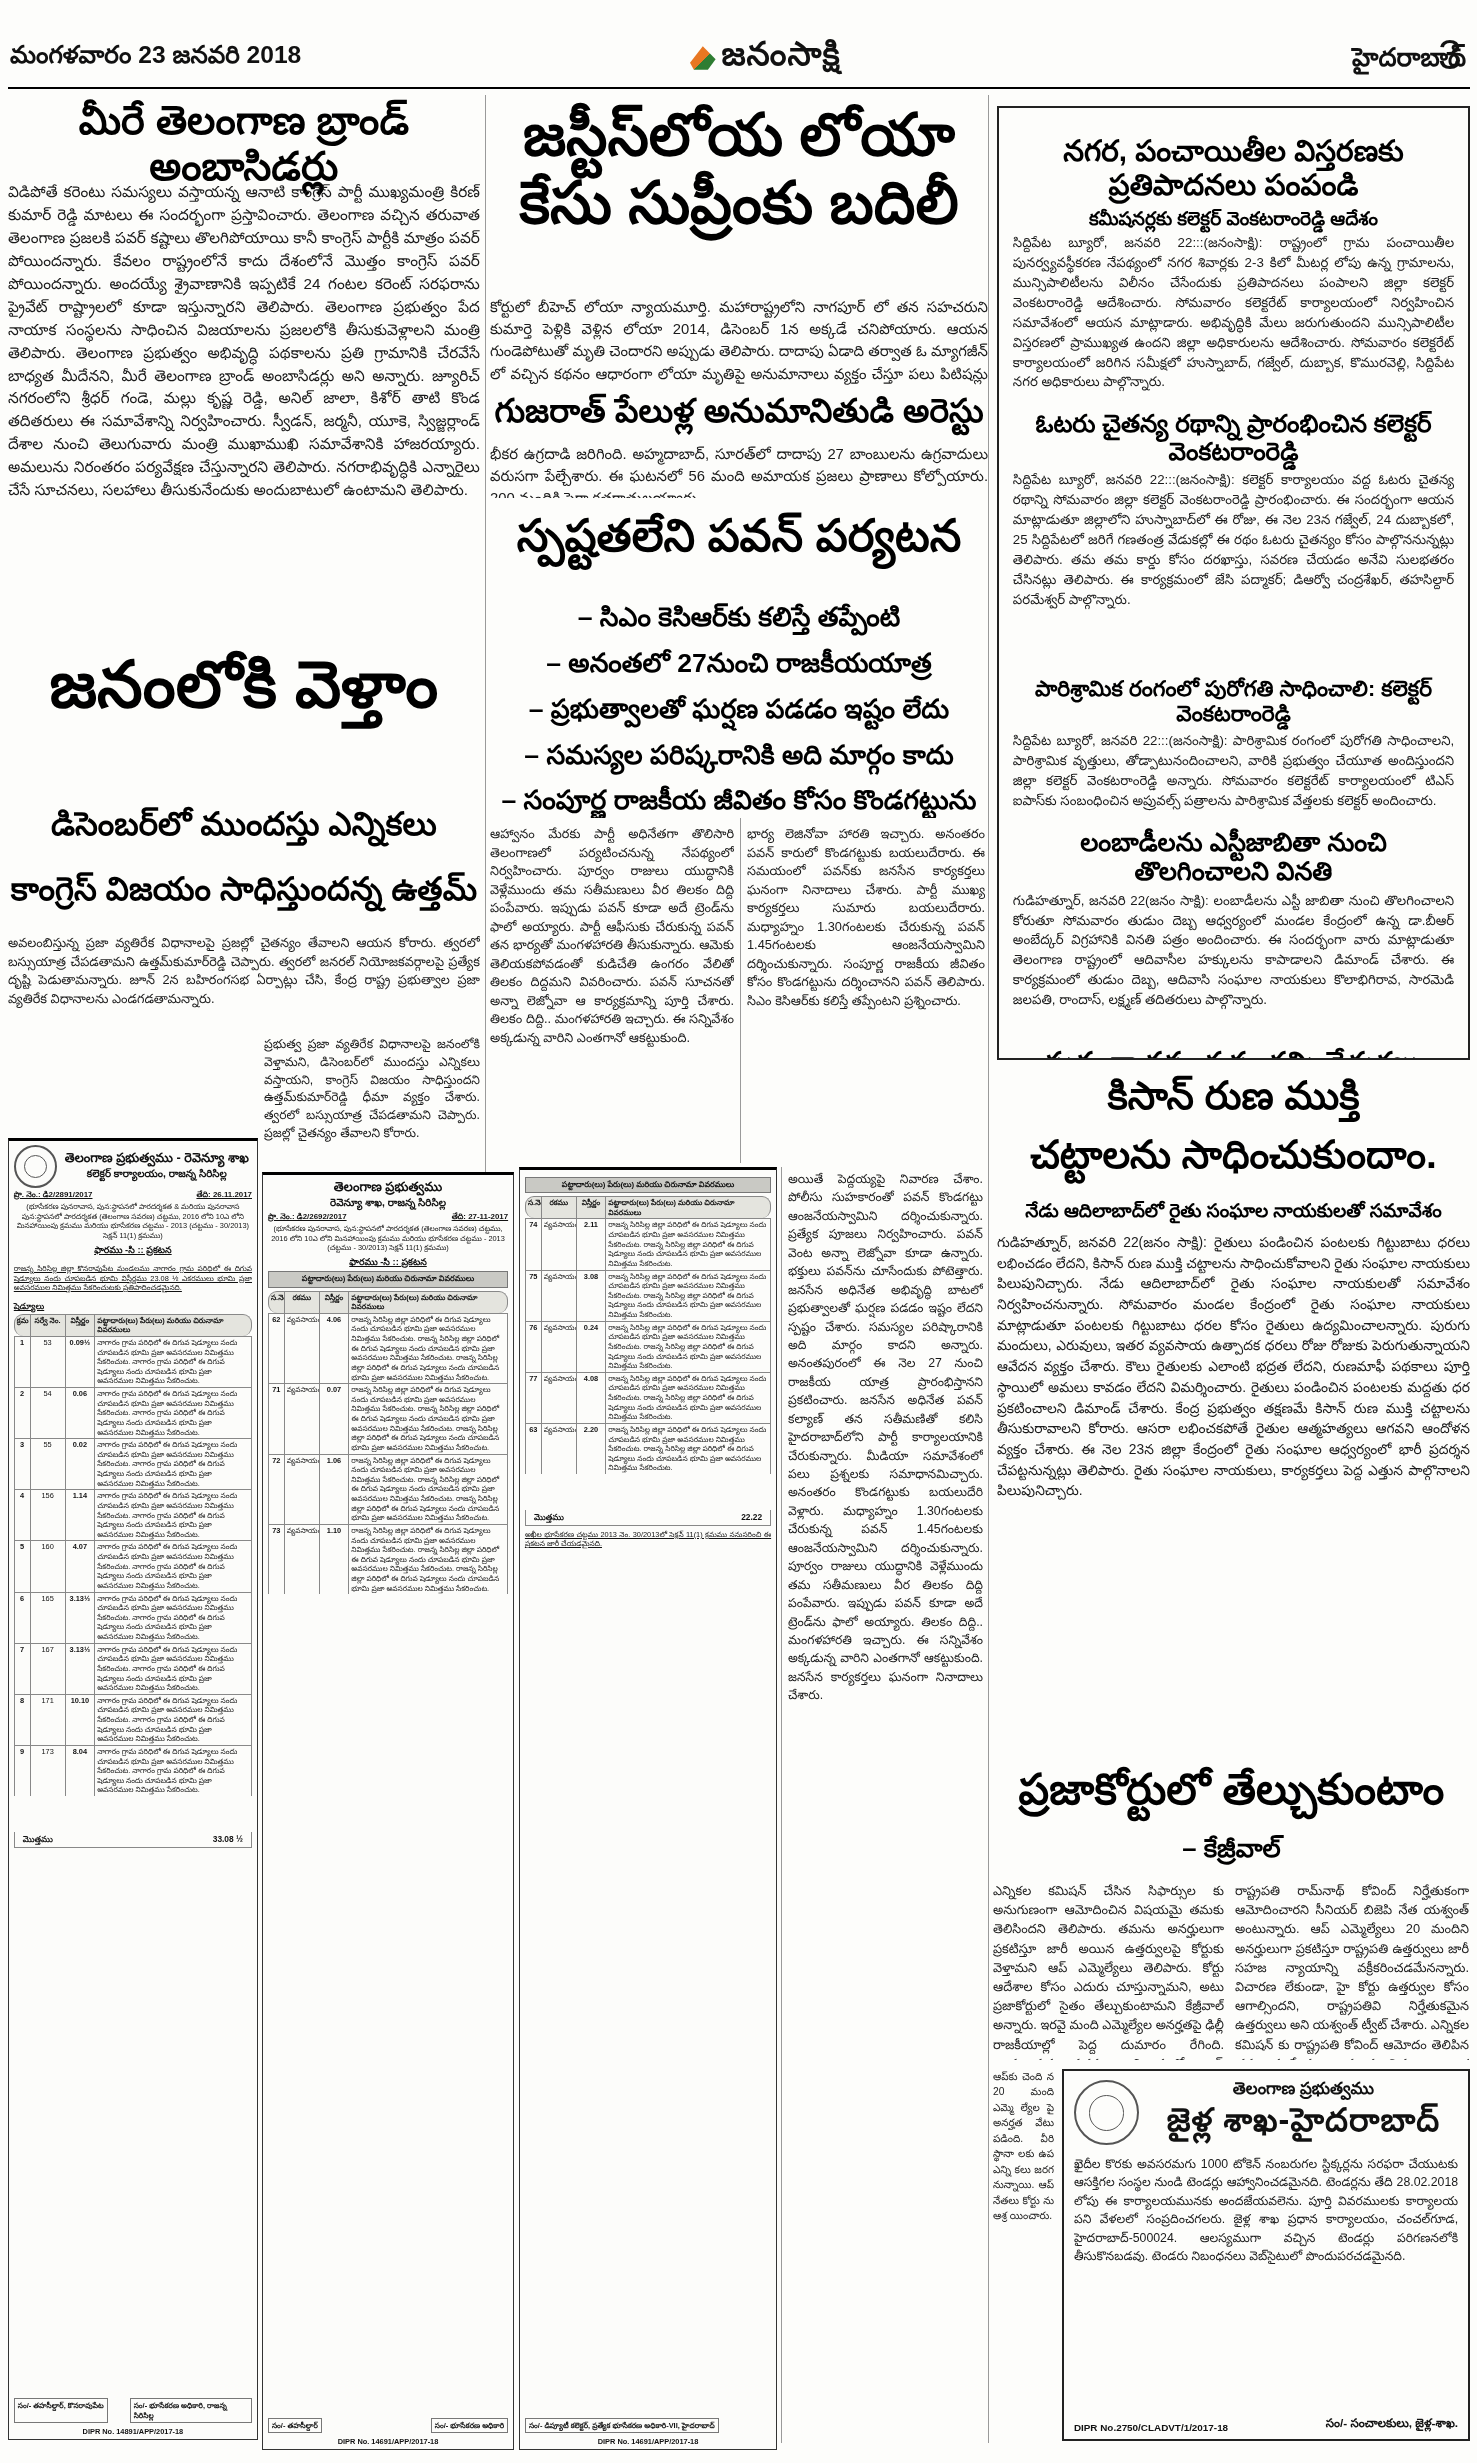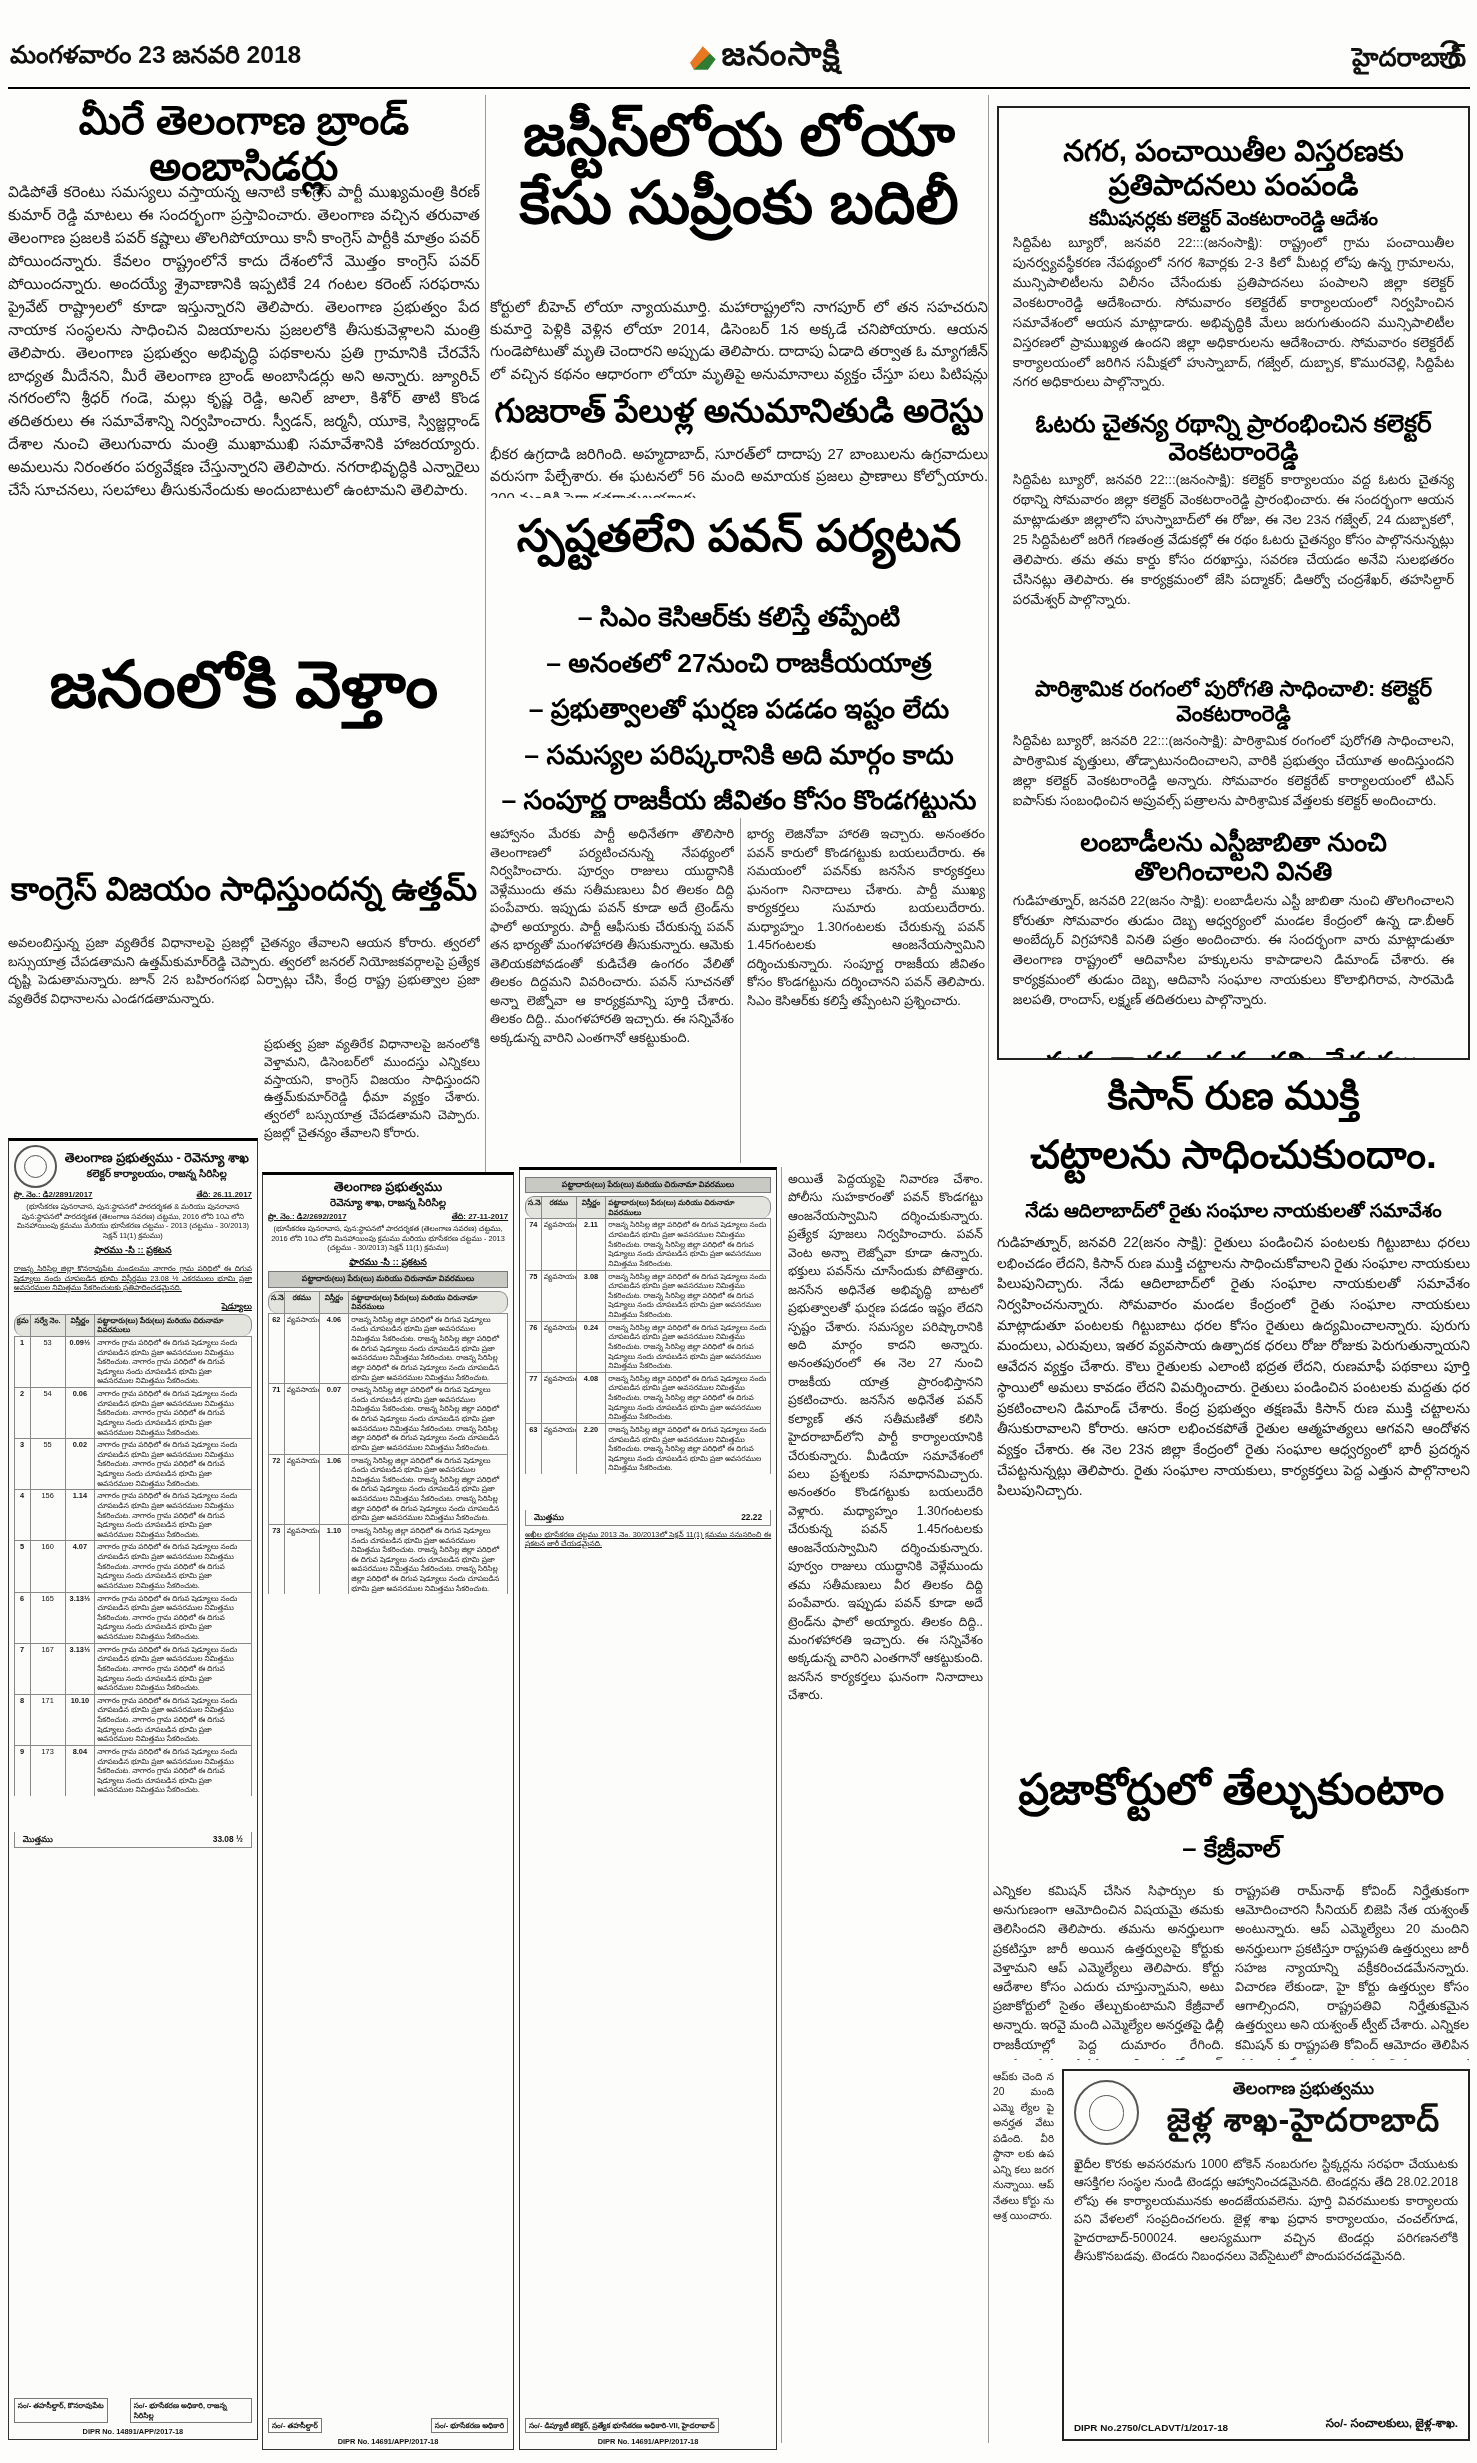--- a/index.html
+++ b/index.html
@@ -53,20 +53,21 @@
 
   <div class="abs rule-v" style="left:485px;top:95px;height:2348px;"></div>
   <div class="abs rule-v" style="left:988px;top:95px;height:2348px;"></div>
   <div class="abs rule-v" style="left:740px;top:818px;height:345px;"></div>
   <div class="abs rule-v" style="left:781px;top:1167px;height:1276px;"></div>
 
   <div class="abs hl" style="left:7.9px;top:97px;width:472px;font-size:40px;">మీరే తెలంగాణ బ్రాండ్ అంబాసిడర్లు</div>
   <div class="abs body" style="left:7.9px;top:181px;width:472px;height:445px;font-size:15.3px;">విడిపోతే కరెంటు సమస్యలు వస్తాయన్న ఆనాటి కాంగ్రెస్ పార్టీ ముఖ్యమంత్రి కిరణ్ కుమార్ రెడ్డి మాటలు ఈ సందర్భంగా ప్రస్తావించారు. తెలంగాణ వచ్చిన తరువాత తెలంగాణ ప్రజలకి పవర్ కష్టాలు తొలగిపోయాయి కానీ కాంగ్రెస్ పార్టీకి మాత్రం పవర్ పోయిందన్నారు. కేవలం రాష్ట్రంలోనే కాదు దేశంలోనే మొత్తం కాంగ్రెస్ పవర్ పోయిందన్నారు. అందయ్యే శ్రైవాణానికి ఇప్పటికే 24 గంటల కరెంట్ సరఫరాను ప్రైవేట్ రాష్ట్రాలలో కూడా ఇస్తున్నారని తెలిపారు. తెలంగాణ ప్రభుత్వం పేద నాయాక సంస్థలను సాధించిన విజయాలను ప్రజలలోకి తీసుకువెళ్లాలని మంత్రి తెలిపారు. తెలంగాణ ప్రభుత్వం అభివృద్ధి పథకాలను ప్రతి గ్రామానికి చేరవేసే బాధ్యత మీదేనని, మీరే తెలంగాణ బ్రాండ్ అంబాసిడర్లు అని అన్నారు. జ్యూరిచ్ నగరంలోని శ్రీధర్ గండె, మల్లు కృష్ణ రెడ్డి, అనిల్ జాలా, కిశోర్ తాటి కొండ తదితరులు ఈ సమావేశాన్ని నిర్వహించారు. స్వీడన్, జర్మనీ, యూకె, స్విజ్జర్లాండ్ దేశాల నుంచి తెలుగువారు మంత్రి ముఖాముఖి సమావేశానికి హాజరయ్యారు. అమలును నిరంతరం పర్యవేక్షణ చేస్తున్నారని తెలిపారు. నగరాభివృద్ధికి ఎన్నారైలు చేసే సూచనలు, సలహాలు తీసుకునేందుకు అందుబాటులో ఉంటామని తెలిపారు.</div>
 
   <div class="abs hl" style="left:7.9px;top:648px;width:472px;font-size:65px;">జనంలోకి వెళ్తాం</div>
+  <div class="abs hl" style="left:7.9px;top:806px;width:472px;font-size:32.5px;">డిసెంబర్‌లో ముందస్తు ఎన్నికలు</div>
   <div class="abs hl" style="left:7.9px;top:871px;width:472px;font-size:32.5px;">కాంగ్రెస్ విజయం సాధిస్తుందన్న ఉత్తమ్</div>
   <div class="abs body small" style="left:7.9px;top:934px;width:472px;height:99px;">అవలంబిస్తున్న ప్రజా వ్యతిరేక విధానాలపై ప్రజల్లో చైతన్యం తేవాలని ఆయన కోరారు. త్వరలో బస్సుయాత్ర చేపడతామని ఉత్తమ్‌కుమార్‌రెడ్డి చెప్పారు. త్వరలో జనరల్ నియోజకవర్గాలపై ప్రత్యేక దృష్టి పెడుతామన్నారు. జూన్ 2న బహిరంగసభ ఏర్పాట్లు చేసి, కేంద్ర రాష్ట్ర ప్రభుత్వాల ప్రజా వ్యతిరేక విధానాలను ఎండగడతామన్నారు.</div>
   <div class="abs body small" style="left:264px;top:1036px;width:216px;height:130px;font-size:12.3px;">ప్రభుత్వ ప్రజా వ్యతిరేక విధానాలపై జనంలోకి వెళ్తామని, డిసెంబర్‌లో ముందస్తు ఎన్నికలు వస్తాయని, కాంగ్రెస్ విజయం సాధిస్తుందని ఉత్తమ్‌కుమార్‌రెడ్డి ధీమా వ్యక్తం చేశారు. త్వరలో బస్సుయాత్ర చేపడతామని చెప్పారు. ప్రజల్లో చైతన్యం తేవాలని కోరారు.</div>
 
   <div class="abs hl" style="left:490px;top:102px;width:498px;font-size:59px;">
     <div>జస్టీస్‌లోయ లోయా</div>
     <div>కేసు సుప్రీంకు బదిలీ</div>
   </div>
   <div class="abs body" style="left:490px;top:296px;width:498px;height:91px;">కోర్టులో బీహెచ్ లోయా న్యాయమూర్తి. మహారాష్ట్రలోని నాగపూర్ లో తన సహచరుని కుమార్తె పెళ్లికి వెళ్లిన లోయా 2014, డిసెంబర్ 1న అక్కడే చనిపోయారు. ఆయన గుండెపోటుతో మృతి చెందారని అప్పుడు తెలిపారు. దాదాపు ఏడాది తర్వాత ఓ మ్యాగజీన్ లో వచ్చిన కథనం ఆధారంగా లోయా మృతిపై అనుమానాలు వ్యక్తం చేస్తూ పలు పిటిషన్లు దాఖలయ్యాయి.</div>
 
@@ -141,21 +142,21 @@
           <div class="office">కలెక్టర్ కార్యాలయం, రాజన్న సిరిసిల్ల</div>
         </div>
       </div>
       <div class="procrow">
         <span>ప్రొ. నెం.: డి2/2891/2017</span>
         <span>తేది: 26.11.2017</span>
       </div>
       <div class="act">(భూసేకరణ పునరావాస, పున:స్థాపనలో పారదర్శకత &amp; మరియు పునరావాస పున:స్థాపనలో పారదర్శకత (తెలంగాణ సవరణ) చట్టము, 2016 లోని 10ఎ లోని మినహాయింపు క్రమము మరియు భూసేకరణ చట్టము - 2013 (చట్టము - 30/2013) సెక్షన్ 11(1) క్రమము)</div>
       <div class="form">ఫారము -సి :: ప్రకటన</div>
       <div class="notice">రాజన్న సిరిసిల్ల జిల్లా కొనరావుపేట మండలము నాగారం గ్రామ పరిధిలో ఈ దిగువ షెడ్యూలు నందు చూపబడిన భూమి విస్తీర్ణము 23.08 ½ ఎకరములు భూమి ప్రజా అవసరముల నిమిత్తము సేకరించుటకు ప్రతిపాదించడమైనది.</div>
-      <div style="text-align:right;font-weight:bold;text-decoration:underline;font-size:8.4px;margin:2px 0;">షెడ్యూలు</div>
+      <div style="text-align:left;font-weight:bold;text-decoration:underline;font-size:8.4px;margin:2px 0;">షెడ్యూలు</div>
       <div class="theadrow">
         <span class="c1">క్రమ</span>
         <span class="c2">సర్వే నెం.</span>
         <span class="c3">విస్తీర్ణం</span>
         <span class="c4">పట్టాదారు(లు) పేరు(లు) మరియు చిరునామా వివరములు</span>
       </div>
       <div>
           <div class="trow">
             <span class="c1">1</span>
             <span class="c2">53</span>

